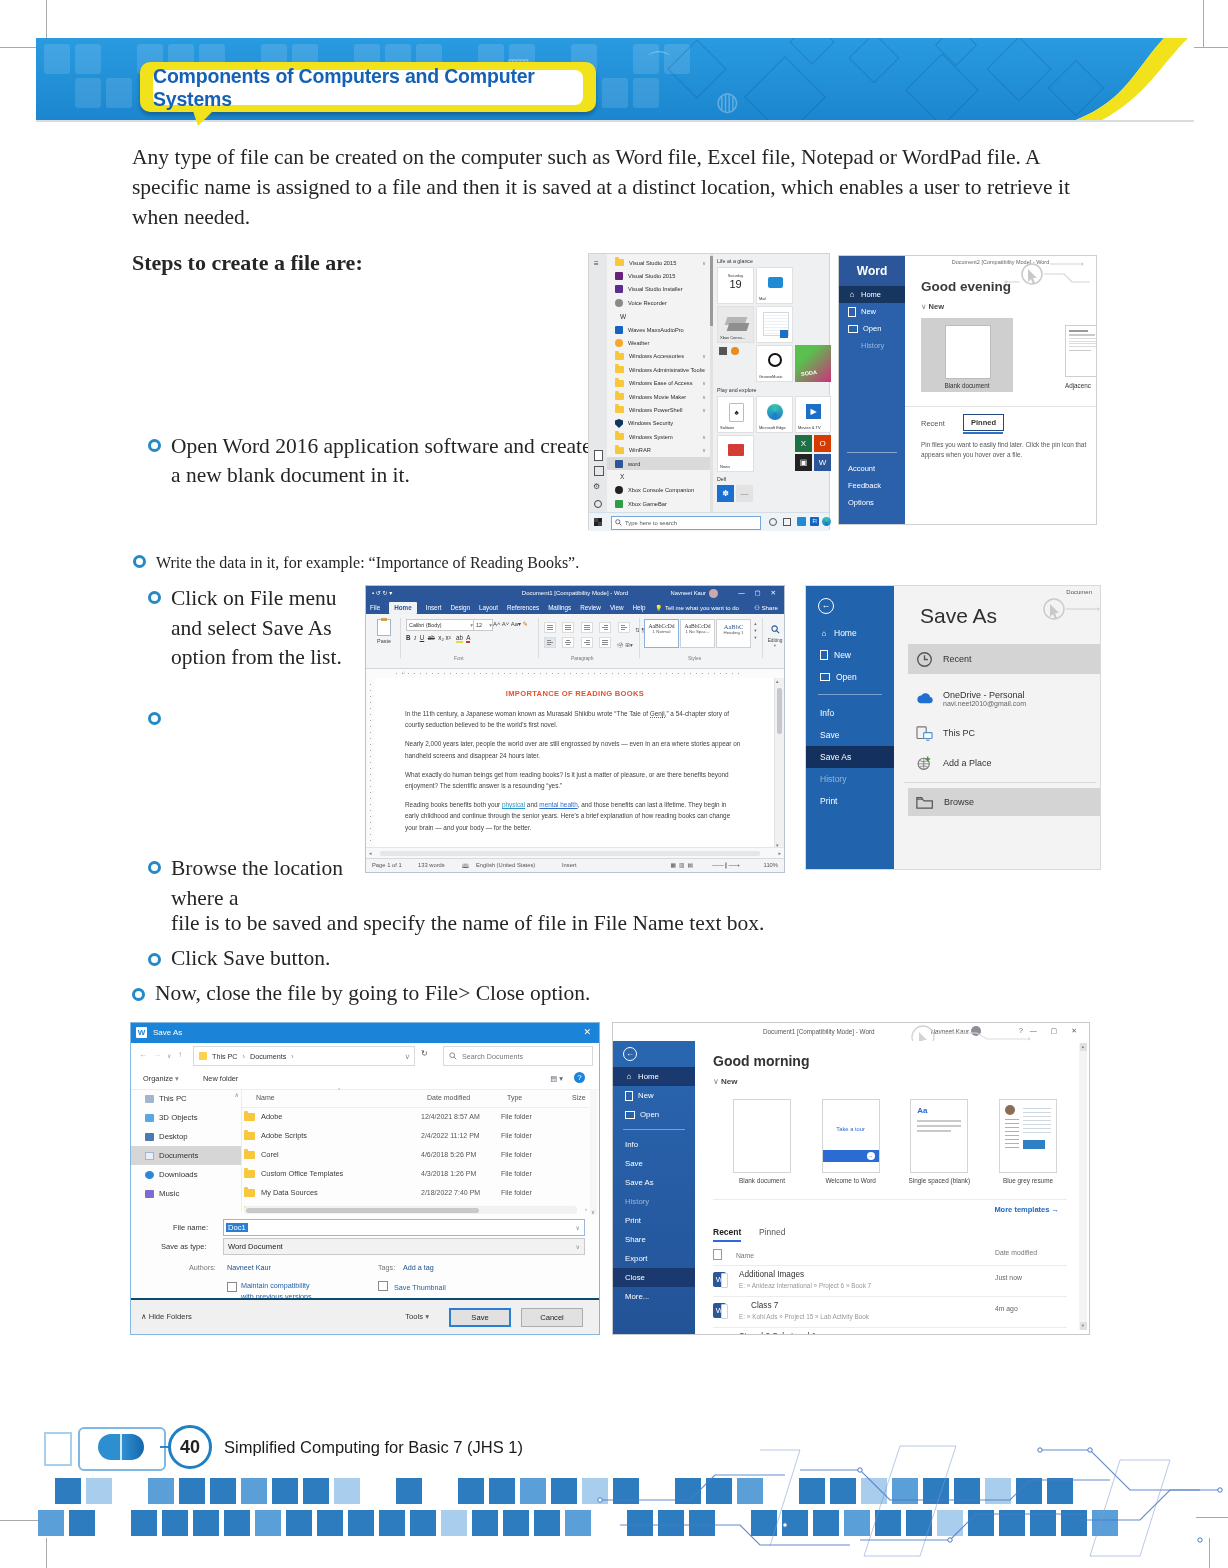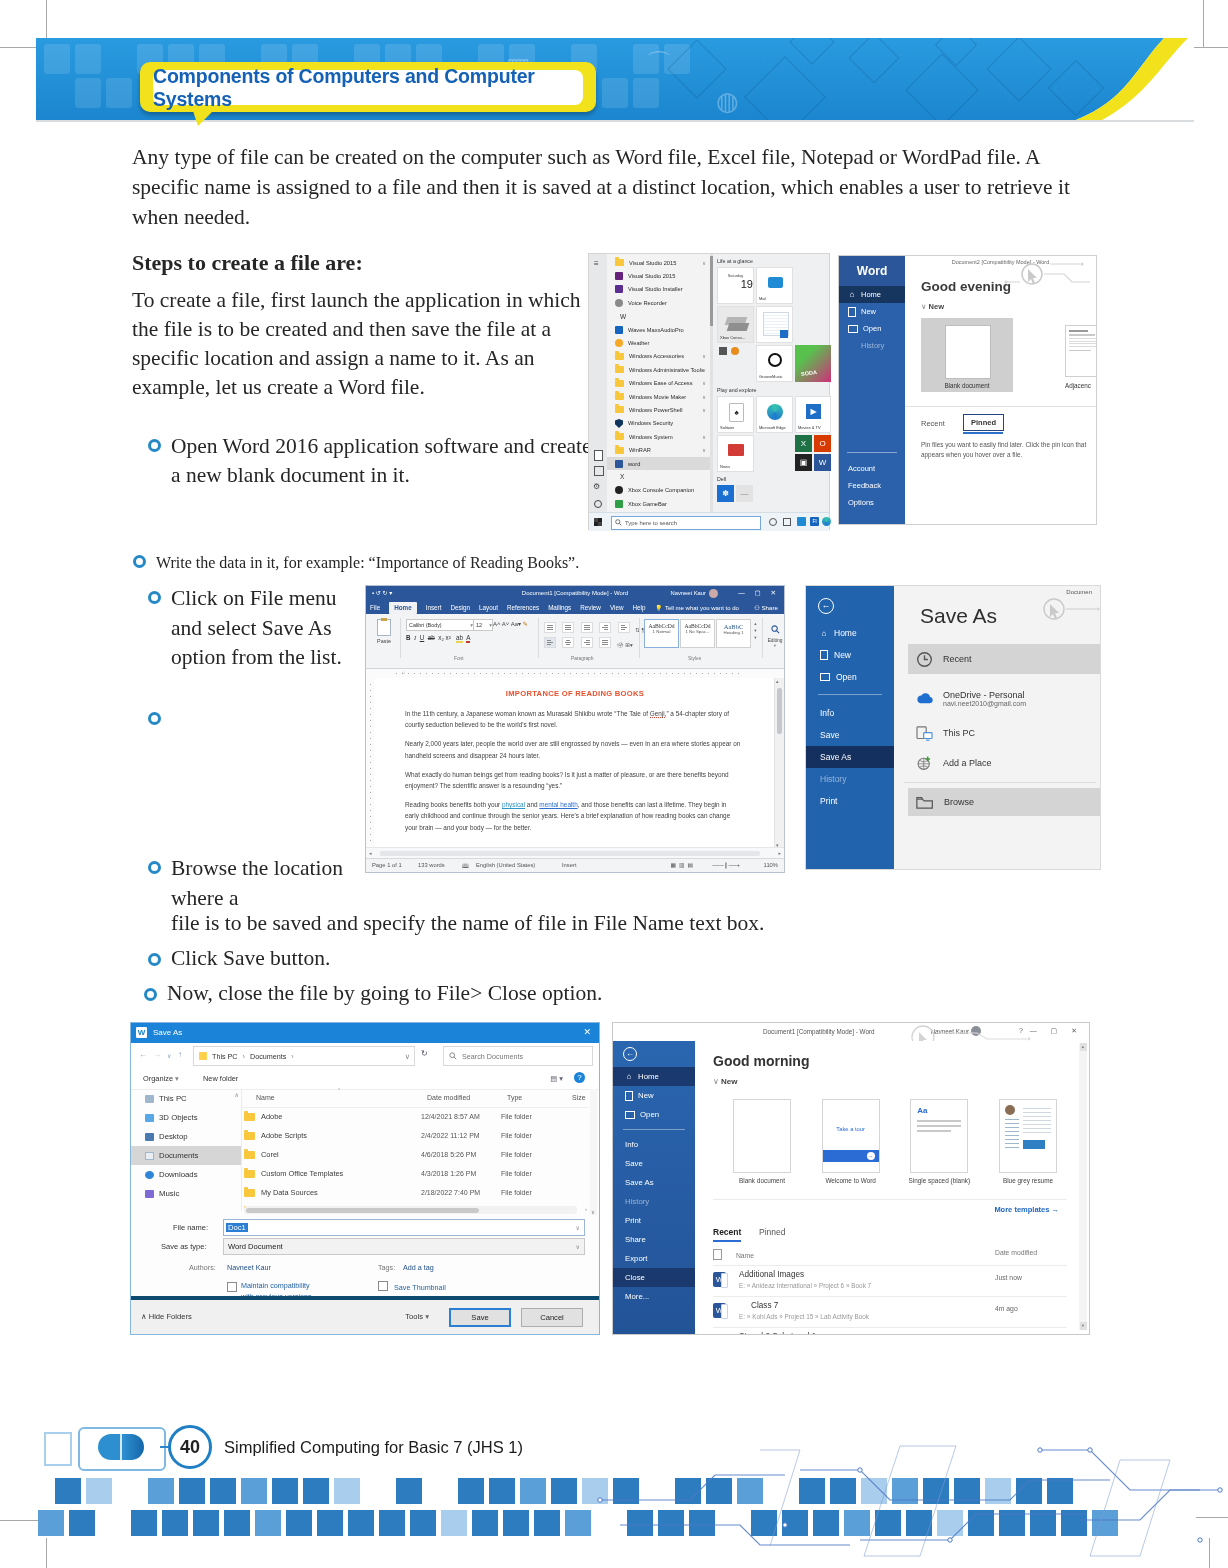--- a/index.html
+++ b/index.html
@@ -190,21 +190,20 @@
     <div class="y"></div>
     <div class="tail"></div>
     <div class="w">
         <span>Components of Computers and Computer Systems</span>
       </div>
   </div>
 
   <div class="abs serif" style="left:132px;top:142px;width:948px;font-size:21.5px;line-height:30px;">Any type of file can be created on the computer such as Word file, Excel file, Notepad or WordPad file. A specific name is assigned to a file and then it is saved at a distinct location, which enables a user to retrieve it when needed.</div>
 
   <div class="abs serif" style="left:132px;top:250px;font-size:22px;font-weight:bold;">Steps to create a file are:</div>
-  <div class="abs serif" style="left:132px;top:286px;width:452px;font-size:21.5px;line-height:29px;">To create a file, first launch the application in which the file is to be created and then save the file at a specific location and assign a name to it. As an example, let us create a Word file.</div>
 
   <div class="abs serif bullet" style="left:148px;top:432px;width:445px;font-size:21.5px;line-height:29px;">
     <span class="bdot"></span>
       <span class="btext">Open Word 2016 application software and create a new blank document in it.</span>
   </div>
   <div class="abs serif bullet" style="left:133px;top:548px;width:920px;font-size:16px;line-height:29px;">
     <span class="bdot"></span>
       <span class="btext">Write the data in it, for example: “Importance of Reading Books”.</span>
   </div>
   <div class="abs serif bullet" style="left:148px;top:584px;width:222px;font-size:21.5px;line-height:29.5px;">
@@ -216,21 +215,21 @@
   </div>
   <div class="abs serif bullet" style="left:148px;top:854px;width:222px;font-size:21.5px;line-height:29.5px;">
     <span class="bdot"></span>
       <span class="btext">Browse the location where a</span>
   </div>
   <div class="abs serif" style="left:171px;top:911px;width:920px;font-size:21.5px;">file is to be saved and specify the name of file in File Name text box.</div>
   <div class="abs serif bullet" style="left:148px;top:946px;width:500px;font-size:21.5px;">
     <span class="bdot"></span>
       <span class="btext">Click Save button.</span>
   </div>
-  <div class="abs serif bullet" style="left:144px;top:981px;width:700px;font-size:21.5px;">
+  <div class="abs serif bullet" style="left:132px;top:981px;width:700px;font-size:21.5px;">
     <span class="bdot"></span>
       <span class="btext">Now, close the file by going to File&gt; Close option.</span>
   </div>
 
   <div id="shotA" class="abs mini">
     <div id="sm-rail">
       <div style="position:absolute;left:5px;top:5px;font-size:8px;">≡</div>
       <div style="position:absolute;left:5px;top:196px;width:7px;height:9px;border:1px solid #555;background:#fff;"></div>
       <div style="position:absolute;left:5px;top:212px;width:8px;height:8px;border:1px solid #555;"></div>
       <div style="position:absolute;left:4px;top:228px;font-size:8px;color:#444;">⚙</div>
@@ -352,21 +351,21 @@
 
         </div>
       </div>
     <div id="sm-scroll">
         <div></div>
       </div>
     <div id="sm-tiles">
       <div style="position:absolute;left:4px;top:4px;">Life at a glance</div>
       <div class="tile" style="left:4px;top:13px;width:37px;height:37px;">
         <div style="text-align:center;font-size:3.9px;color:#444;margin-top:5px;">Saturday</div>
-        <div style="text-align:right;font-size:11px;color:#222;">19</div>
+        <div style="text-align:center;font-size:11px;color:#222;">19</div>
       </div>
       <div class="tile" style="left:43px;top:13px;width:37px;height:37px;">
         <div style="position:absolute;left:11px;top:9px;width:15px;height:11px;background:#1e8bd4;border-radius:2px;"></div>
         <span class="tlab">Mail</span>
       </div>
       <div class="tile" style="left:4px;top:52px;width:37px;height:37px;background:#e9e9e9;">
         <div style="position:absolute;left:8px;top:10px;width:20px;height:8px;background:#b5b5b5;transform:skewX(-18deg);"></div>
         <div style="position:absolute;left:10px;top:16px;width:20px;height:8px;background:#8f8f8f;transform:skewX(-18deg);"></div>
         <span class="tlab">Xbox Conso...</span>
       </div>
@@ -910,21 +909,21 @@
       <div style="position:absolute;left:96px;top:62px;width:90px;font-size:7.2px;color:#2563a8;line-height:1.5;">
         <span class="chkbox" style="float:left;margin-top:1px;"></span>
         <span>Maintain compatibility with previous versions of Word</span>
       </div>
       <div style="position:absolute;left:247px;top:62px;font-size:7.2px;color:#2563a8;">
         <span class="chkbox"></span>
         <span>Save Thumbnail</span>
       </div>
     </div>
 
-    <div style="position:absolute;left:0;bottom:0;width:100%;height:34px;background:#f0f0f0;border-top:4px solid #0c4a6e;">
+    <div style="position:absolute;left:0;bottom:0;width:100%;height:34px;background:#f0f0f0;border-top:2px solid #0c4a6e;">
       <span style="position:absolute;left:10px;top:12px;font-size:7.6px;color:#333;">∧ <span>Hide Folders</span></span>
       <span style="position:absolute;right:170px;top:12px;font-size:7.6px;color:#333;"><span>Tools</span> <span style="color:#666;">▾</span></span>
       <div class="btn" style="right:88px;top:8px;width:62px;border:2px solid #2a7fd4;">
           <span>Save</span>
         </div>
       <div class="btn" style="right:16px;top:8px;width:62px;">
           <span>Cancel</span>
         </div>
     </div>
   </div>

